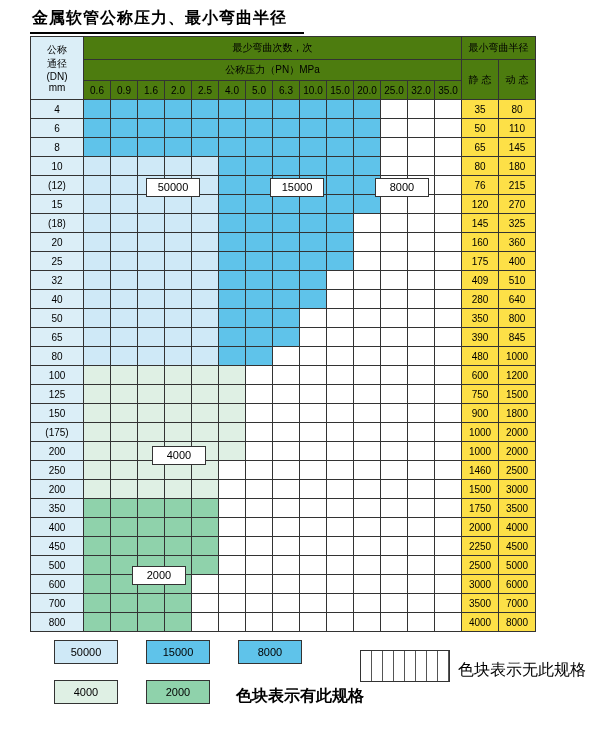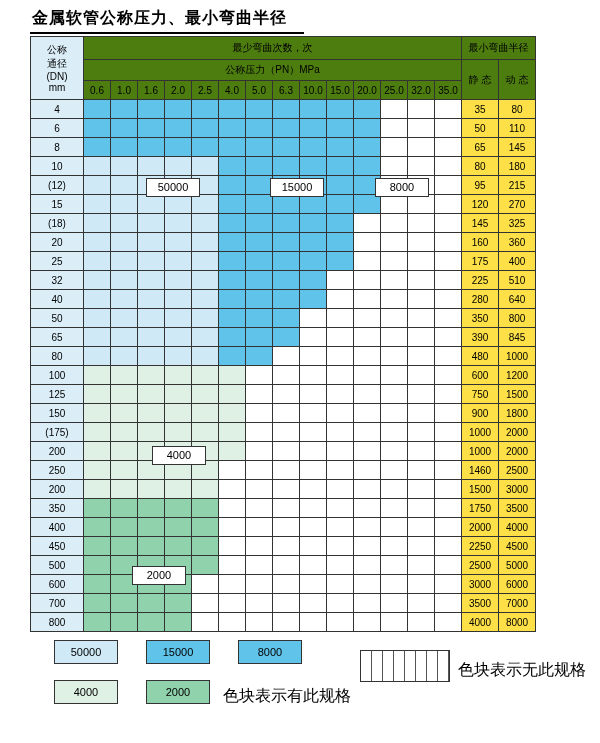--- a/index.html
+++ b/index.html
@@ -107,21 +107,21 @@
         <td class="hdr" colspan="14">最少弯曲次数，次</td>
         <td class="hdr" colspan="2">最小弯曲半径</td>
       </tr>
       <tr class="hrow2">
         <td class="hdr" colspan="14">公称压力（PN）MPa</td>
         <td class="hdr r-col" rowspan="2">静 态</td>
         <td class="hdr r-col" rowspan="2">动 态</td>
       </tr>
       <tr class="hrow3" id="press-head-row">
           <td class="hdr p-col">0.6</td>
-          <td class="hdr p-col">1.0</td>
+          <td class="hdr p-col">0.9</td>
           <td class="hdr p-col">1.6</td>
           <td class="hdr p-col">2.0</td>
           <td class="hdr p-col">2.5</td>
           <td class="hdr p-col">4.0</td>
           <td class="hdr p-col">5.0</td>
           <td class="hdr p-col">6.3</td>
           <td class="hdr p-col">10.0</td>
           <td class="hdr p-col">15.0</td>
           <td class="hdr p-col">20.0</td>
           <td class="hdr p-col">25.0</td>
@@ -215,21 +215,21 @@
           <td class="p-col c-blue-l"></td>
           <td class="p-col c-blue"></td>
           <td class="p-col c-blue"></td>
           <td class="p-col c-blue"></td>
           <td class="p-col c-blue"></td>
           <td class="p-col c-blue"></td>
           <td class="p-col c-blue"></td>
           <td class="p-col c-white"></td>
           <td class="p-col c-white"></td>
           <td class="p-col c-white"></td>
-          <td class="rad r-col">95</td>
+          <td class="rad r-col">76</td>
           <td class="rad r-col">215</td>
         </tr>
         <tr class="drow">
           <td class="dn dn-col">15</td>
           <td class="p-col c-blue-l"></td>
           <td class="p-col c-blue-l"></td>
           <td class="p-col c-blue-l"></td>
           <td class="p-col c-blue-l"></td>
           <td class="p-col c-blue-l"></td>
           <td class="p-col c-blue"></td>
@@ -310,21 +310,21 @@
           <td class="p-col c-blue-l"></td>
           <td class="p-col c-blue"></td>
           <td class="p-col c-blue"></td>
           <td class="p-col c-blue"></td>
           <td class="p-col c-blue"></td>
           <td class="p-col c-white"></td>
           <td class="p-col c-white"></td>
           <td class="p-col c-white"></td>
           <td class="p-col c-white"></td>
           <td class="p-col c-white"></td>
-          <td class="rad r-col">225</td>
+          <td class="rad r-col">409</td>
           <td class="rad r-col">510</td>
         </tr>
         <tr class="drow">
           <td class="dn dn-col">40</td>
           <td class="p-col c-blue-l"></td>
           <td class="p-col c-blue-l"></td>
           <td class="p-col c-blue-l"></td>
           <td class="p-col c-blue-l"></td>
           <td class="p-col c-blue-l"></td>
           <td class="p-col c-blue"></td>
@@ -672,18 +672,18 @@
       <div class="vlabel" style="left: 152px; top: 446px; width: 52px;">4000</div>
       <div class="vlabel" style="left: 132px; top: 566px; width: 52px;">2000</div>
     </div>
 
   <div class="legend">
     <div class="lg-box c-blue-l" style="left:54px;top:0px;">50000</div>
     <div class="lg-box c-blue" style="left:146px;top:0px;">15000</div>
     <div class="lg-box c-blue" style="left:238px;top:0px;">8000</div>
     <div class="lg-box c-green-l" style="left:54px;top:40px;">4000</div>
     <div class="lg-box c-green" style="left:146px;top:40px;">2000</div>
-    <div class="lg-text" style="left:223px;top:46px;">色块表示有此规格</div>
+    <div class="lg-text" style="left:236px;top:46px;font-weight:bold;">色块表示有此规格</div>
     <div class="stripe" style="left:360px;top:10px;"></div>
     <div class="lg-text" style="left:458px;top:20px;">色块表示无此规格</div>
   </div>
 
 </div>
 
 </body></html>

